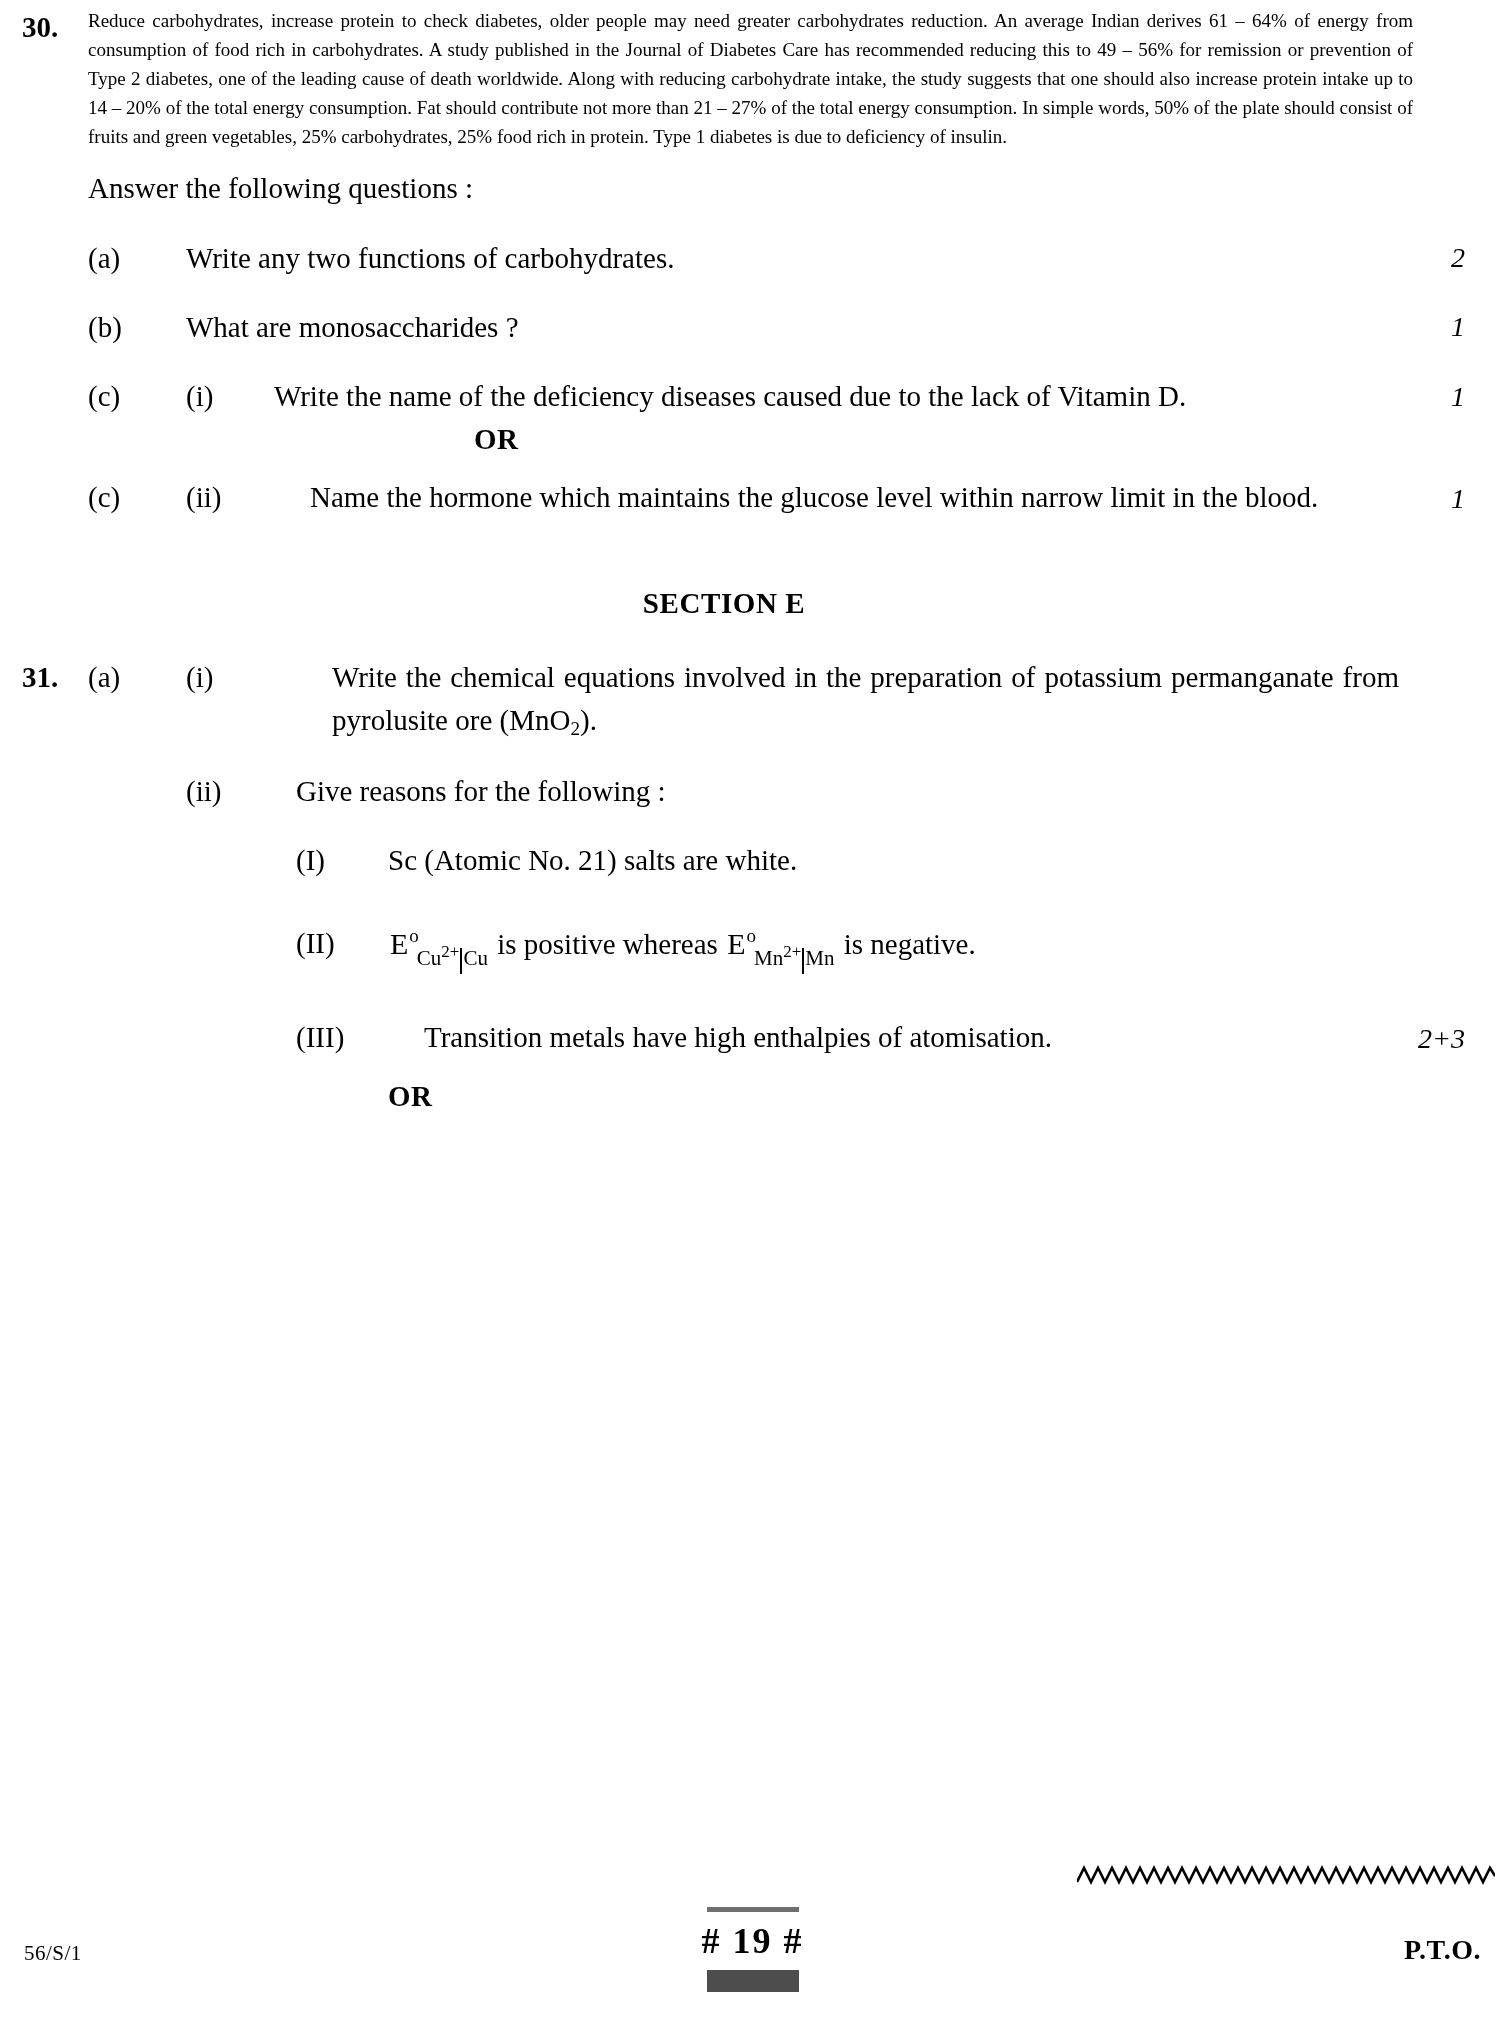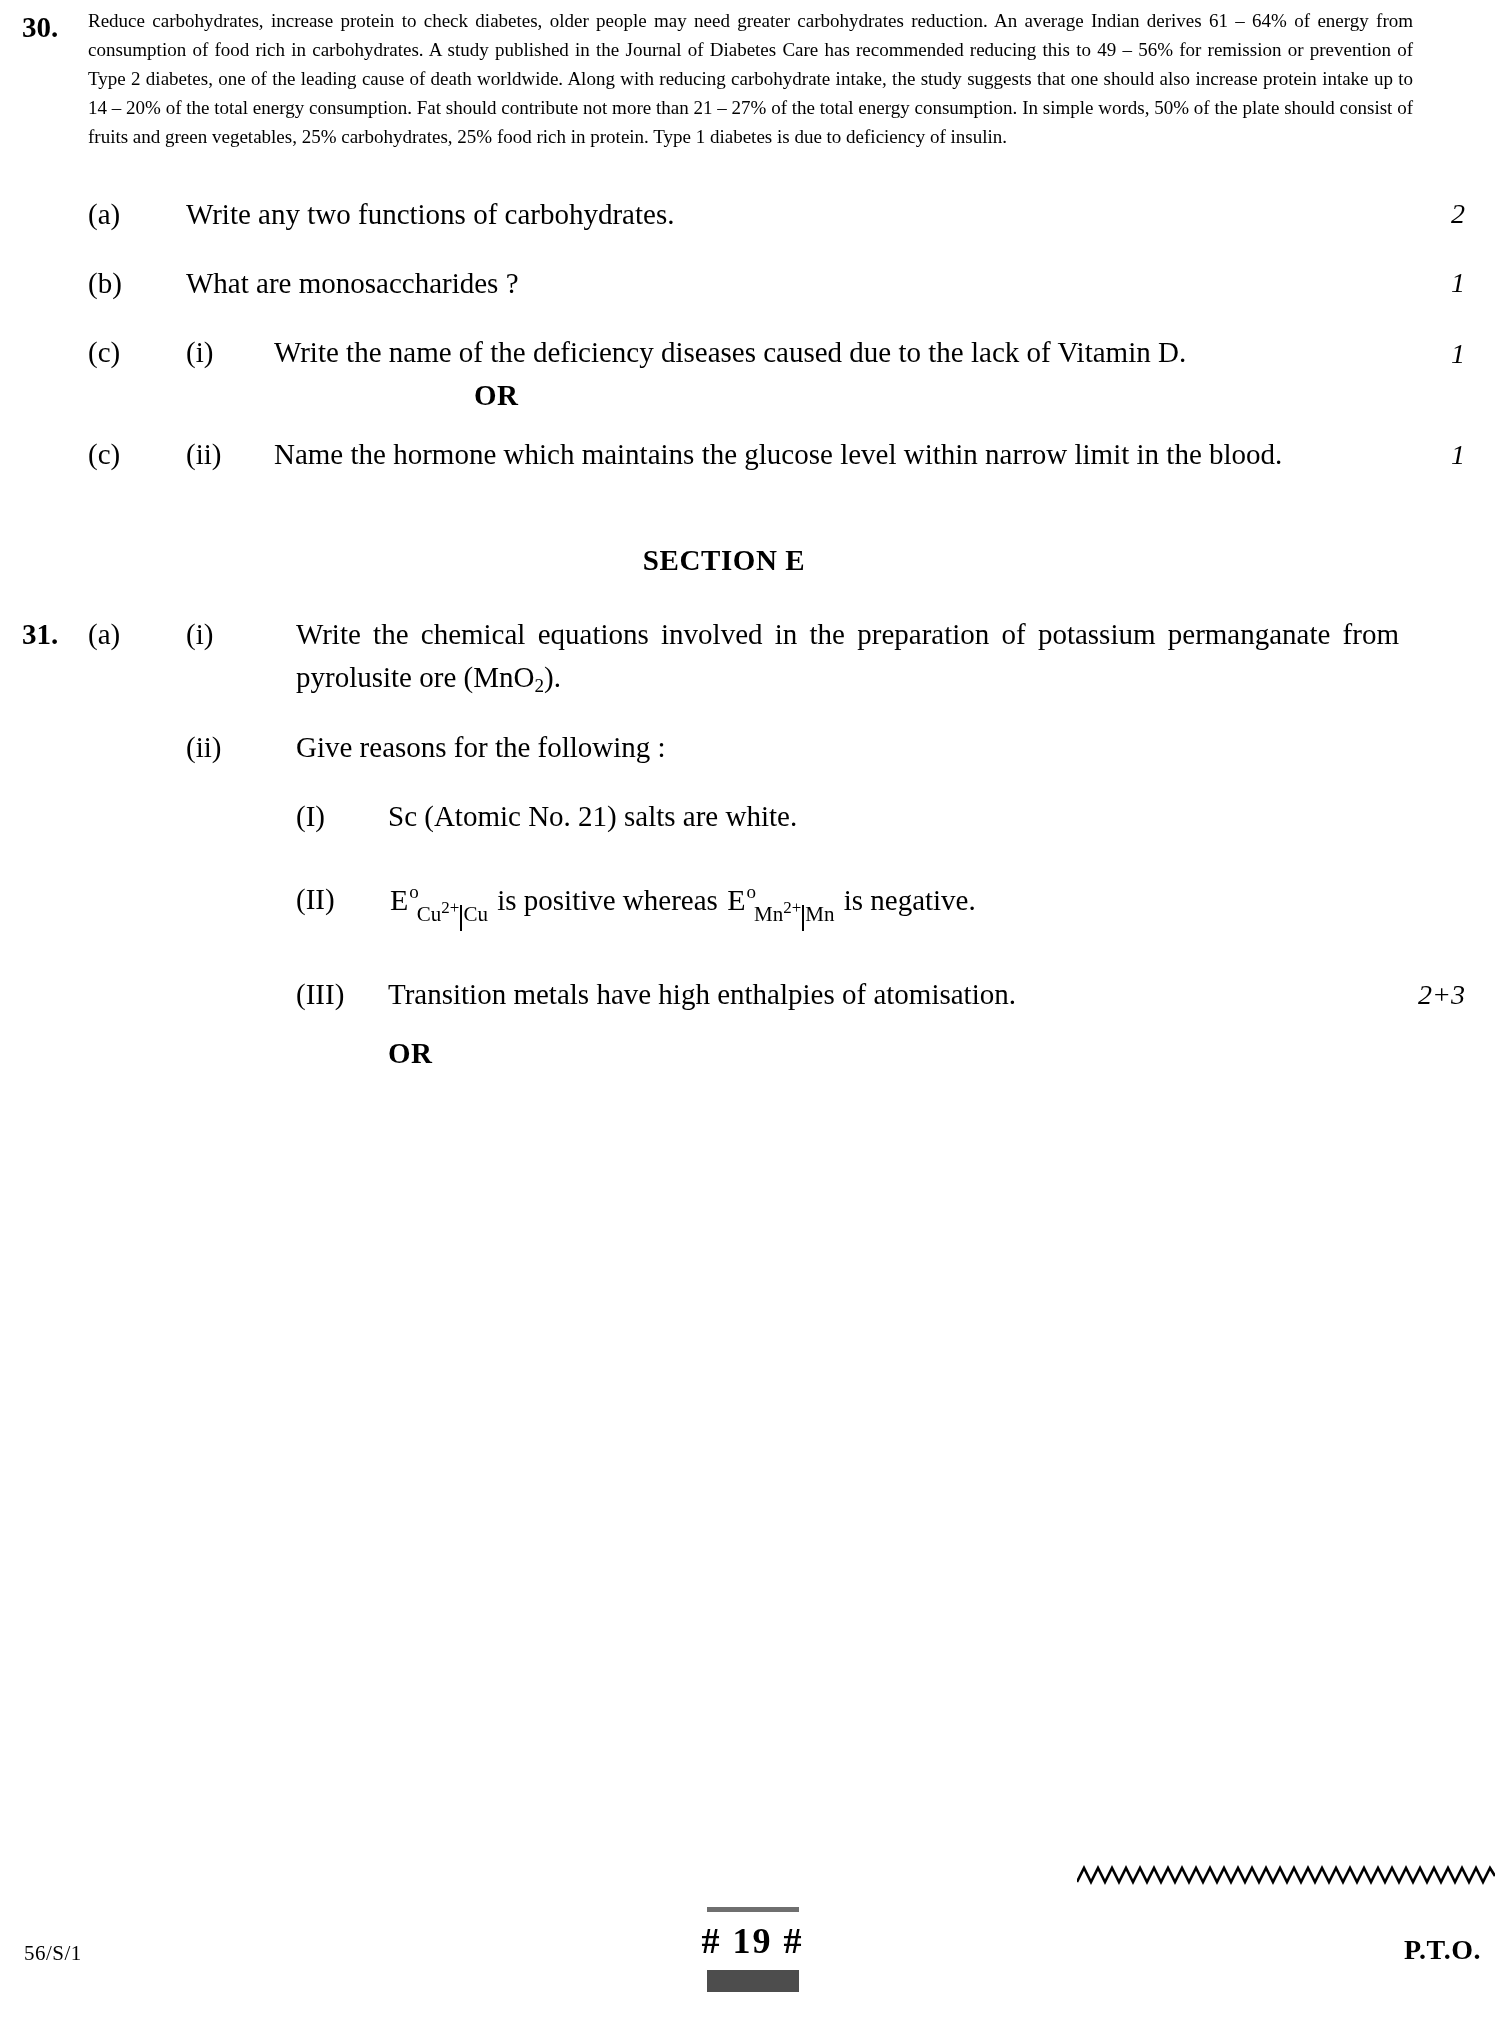--- a/index.html
+++ b/index.html
@@ -72,21 +72,21 @@
     width: 70px;
     flex: 0 0 70px;
     font-size: 28px;
     font-style: italic;
     text-align: right;
     line-height: 1.48;
     box-sizing: border-box;
     padding-right: 10px;
   }
 
-  .justify { text-align: justify; text-align-last: left; }
+  .justify { text-align: justify; text-align-last: left; margin-left: 36px; }
 
   
   .passage-wrap {
     display: flex;
     align-items: flex-start;
     padding-top: 6px;
   }
   .passage-body {
     flex: 1 1 auto;
     font-size: 19px;
@@ -217,20 +217,25 @@
 
 <div class="page">
 
   <div class="passage-wrap">
     <div class="col-qno">30.</div>
     <div class="passage-body">Reduce carbohydrates, increase protein to check diabetes, older people may need greater carbohydrates reduction. An average Indian derives 61 – 64% of energy from consumption of food rich in carbohydrates. A study published in the Journal of Diabetes Care has recommended reducing this to 49 – 56% for remission or prevention of Type 2 diabetes, one of the leading cause of death worldwide. Along with reducing carbohydrate intake, the study suggests that one should also increase protein intake up to 14 – 20% of the total energy consumption. Fat should contribute not more than 21 – 27% of the total energy consumption. In simple words, 50% of the plate should consist of fruits and green vegetables, 25% carbohydrates, 25% food rich in protein. Type 1 diabetes is due to deficiency of insulin.</div>
   </div>
 
   <div class="spacer-sm"></div>
 
+  <div class="qrow">
+    <div class="col-qno"></div>
+    <div class="col-body answer-line">Answer the following questions :</div>
+    <div class="col-marks"></div>
+  </div>
 
   <div class="spacer-md"></div>
 
   <div class="qrow">
     <div class="col-qno"></div>
     <div class="col-alpha">(a)</div>
     <div class="col-body">Write any two functions of carbohydrates.</div>
     <div class="col-marks">2</div>
   </div>
 

